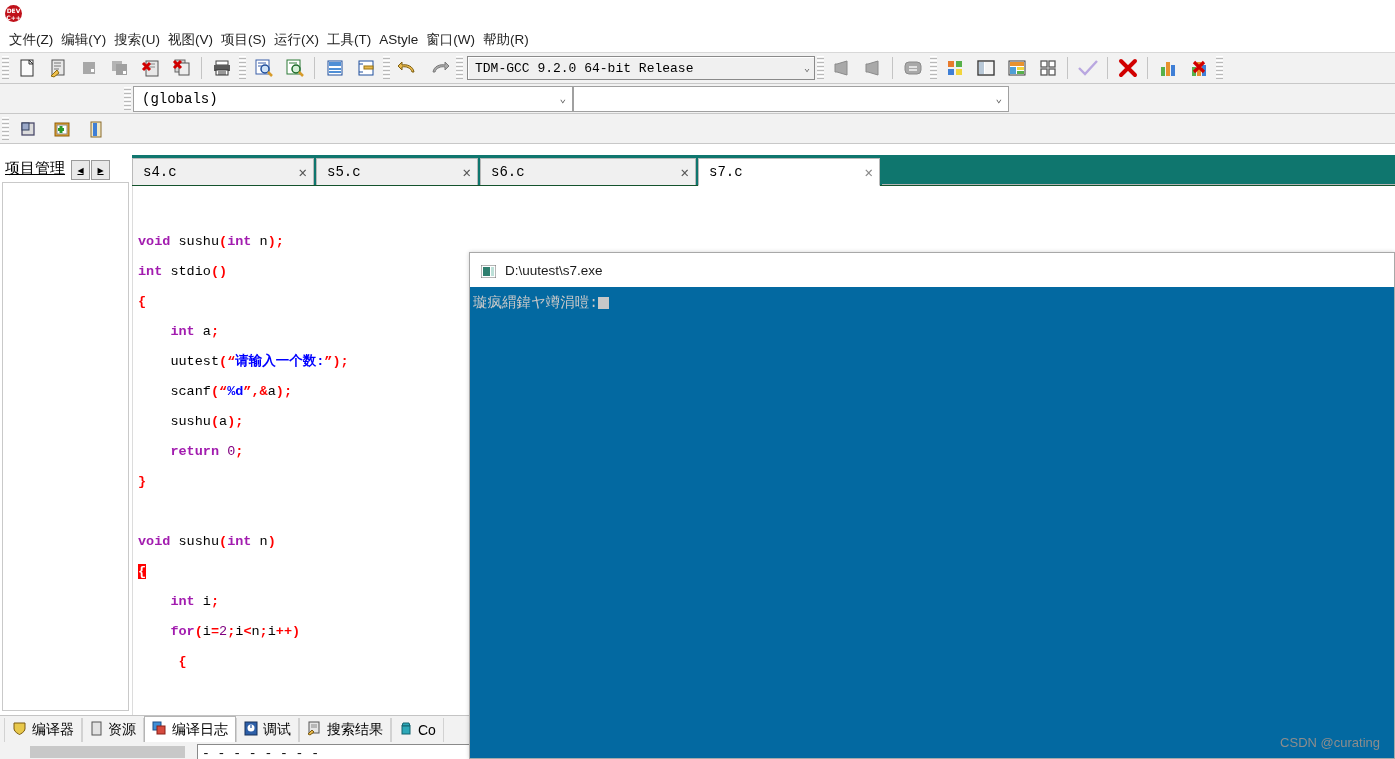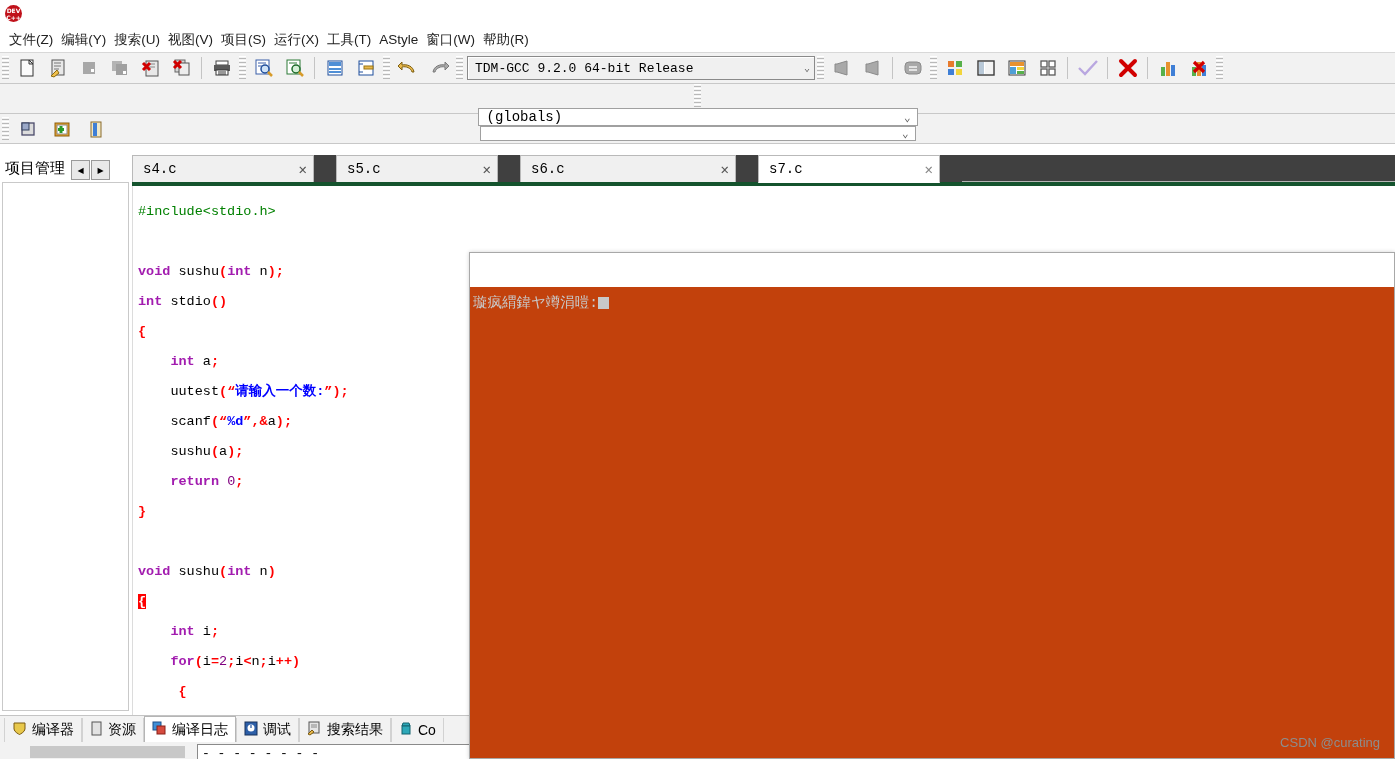--- a/index.html
+++ b/index.html
@@ -69,21 +69,21 @@
     font-size:13px; color:#000;
     padding:0 4px 0 7px;
     box-shadow: inset 1px 1px 0 #ffffff;
   }
   .combo .arrow { color:#555; font-size:10px; padding-left:6px; }
 
   
   #secondbar {
     height:30px; background:#f2f2f2;
     border-bottom:1px solid #c8c8c8;
-    display:flex; align-items:center;flex-direction:column;
+    display:flex; align-items:center;
   }
   .sb-combo {
     height:26px; background:#ffffff;
     border:1px solid #a0a0a0;
     display:flex; align-items:center; justify-content:space-between;
     font-family:"Liberation Mono", monospace; font-size:14px;
     padding:0 6px 0 8px; color:#000;
   }
 
   
@@ -92,34 +92,34 @@
     border-bottom:1px solid #c8c8c8;
     display:flex; align-items:center;
   }
   .pj-btn { width:34px; height:26px; display:flex; align-items:center; justify-content:center; flex:none;}
 
   
   #main { position:absolute; left:0; top:155px; right:0; bottom:44px; background:#ffffff; }
 
   
   #leftpanel { position:absolute; left:0; top:0; width:132px; bottom:0; background:#ffffff; }
-  #lp-tabrow { height:25px; display:flex; align-items:flex-end; background:#ffffff; }
+  #lp-tabrow { height:25px; display:flex; align-items:flex-end; background:#ffffff;text-decoration:underline; }
   #lp-tab {
     font-size:15px; color:#000; padding:1px 5px 2px 5px; white-space:nowrap;
   }
   .lp-navbtn {
     width:19px; height:20px; border:1px solid #9a9a9a; background:#e9e9e9;
     display:flex; align-items:center; justify-content:center; font-size:8px; color:#000;
     margin-left:1px;
   }
   #lp-body { position:absolute; left:2px; top:27px; right:3px; bottom:4px; background:#fff; border:1px solid #c9c9c9; }
 
   
   #editorarea { position:absolute; left:132px; top:0; right:0; bottom:0; background:#ffffff; }
-  #tabrow { height:31px; background:#404040; display:flex; align-items:flex-end; border-bottom:4px solid #14532d;gap:20px;}
+  #tabrow { height:31px; background:#0f766e; display:flex; align-items:flex-end; border-bottom:1px solid #14532d;}
   .etab {
     height:27px; min-width:150px; padding:0 6px 0 10px;
     background:#f0f0f0; border:1px solid #b9b9b9; border-bottom:none;
     display:flex; align-items:center; justify-content:space-between;
     font-family:"Liberation Mono", monospace; font-size:14px; color:#000;
     margin-right:2px; position:relative;
   }
   .etab.active { background:#ffffff; border-bottom:1px solid #ffffff; margin-bottom:-1px; height:28px; }
   .etab .x { color:#555; font-size:14px; margin-left:14px; }
   .etab.active .x { color:#888; }
@@ -162,21 +162,21 @@
     border:1px solid #a8a8a8;
     box-shadow:0 0 4px rgba(0,0,0,.18);
   }
   #console-title {
     height:34px; background:#ffffff; display:flex; align-items:center; padding-left:11px; gap:9px;
   }
   #console-icon { width:15px; height:13px; flex:none; }
   #console-title-text { font-size:13.5px; color:#1a1a1a; }
   #console-body {
     position:absolute; left:0; top:34px; right:0; bottom:0;
-    background:#c2410c; color:#c8c8c8;
+    background:#0369a1; color:#c8c8c8;
     font-family:"Liberation Mono", monospace; font-size:14.5px;
     padding:6px 0 0 3px;
     overflow:hidden;
   }
   #console-line { white-space:pre; letter-spacing:0px; }
   #console-cursor { display:inline-block; width:11px; height:12px; background:#c8c8c8; vertical-align:-2px; }
   #watermark {
     position:absolute; right:14px; bottom:8px;
     color:#8d8d8d; font-size:13px; font-family:"Liberation Sans", sans-serif;
   }
@@ -458,21 +458,20 @@
       </div>
       <div class="etab active" style="width:182px">
         <span>s7.c</span>
         <span class="x">✕</span>
       </div>
       <div id="tabfill"></div>
     </div>
 
     <div id="code">
       <div id="codeinner">
-<div class="ln"><span class="pp">#include&lt;stdio.h&gt;</span></div>
 <div class="ln">&nbsp;</div>
 <div class="ln"><span class="kw">void</span> <span class="id">sushu</span><span class="sym">(</span><span class="kw">int</span> <span class="id">n</span><span class="sym">)</span><span class="sym">;</span></div>
 <div class="ln"><span class="kw">int</span> <span class="id">stdio</span><span class="sym">()</span></div>
 <div class="ln"><span class="sym">{</span></div>
 <div class="ln">    <span class="kw">int</span> <span class="id">a</span><span class="sym">;</span></div>
 <div class="ln">    <span class="id">uutest</span><span class="sym">(</span><span class="q">“</span><span class="str">请输入一个数:</span><span class="q">”</span><span class="sym">);</span></div>
 <div class="ln">    <span class="id">scanf</span><span class="sym">(</span><span class="q">“</span><span class="str">%d</span><span class="q">”</span><span class="sym">,</span><span class="sym">&amp;</span><span class="id">a</span><span class="sym">);</span></div>
 <div class="ln">    <span class="id">sushu</span><span class="sym">(</span><span class="id">a</span><span class="sym">);</span></div>
 <div class="ln">    <span class="kw">return</span> <span class="num">0</span><span class="sym">;</span></div>
 <div class="ln"><span class="sym">}</span></div>
@@ -557,17 +556,27 @@
       <span>Co</span>
     </div>
   </div>
   <div id="bt-body">
     <div id="bt-gray"></div>
     <div id="bt-log">- - - - - - - -</div>
   </div>
 </div>
 
 <div id="console">
+  <div id="console-title">
+    <span id="console-icon">
+      <svg width="15" height="13" viewBox="0 0 15 13">
+          <rect x="0" y="0" width="15" height="13" fill="#ffffff" stroke="#6a6a6a"></rect>
+          <rect x="2" y="2" width="7" height="9" fill="#2f7f6f"></rect>
+          <rect x="10" y="2" width="3" height="9" fill="#bde0d8"></rect>
+        </svg>
+    </span>
+    <span id="console-title-text">D:\uutest\s7.exe</span>
+  </div>
   <div id="console-body">
     <span id="console-line">璇疯緭鍏ヤ竴涓暟:</span><span id="console-cursor"></span>
   </div>
   <div id="watermark">CSDN @curating</div>
 </div>
 
 </body></html>

